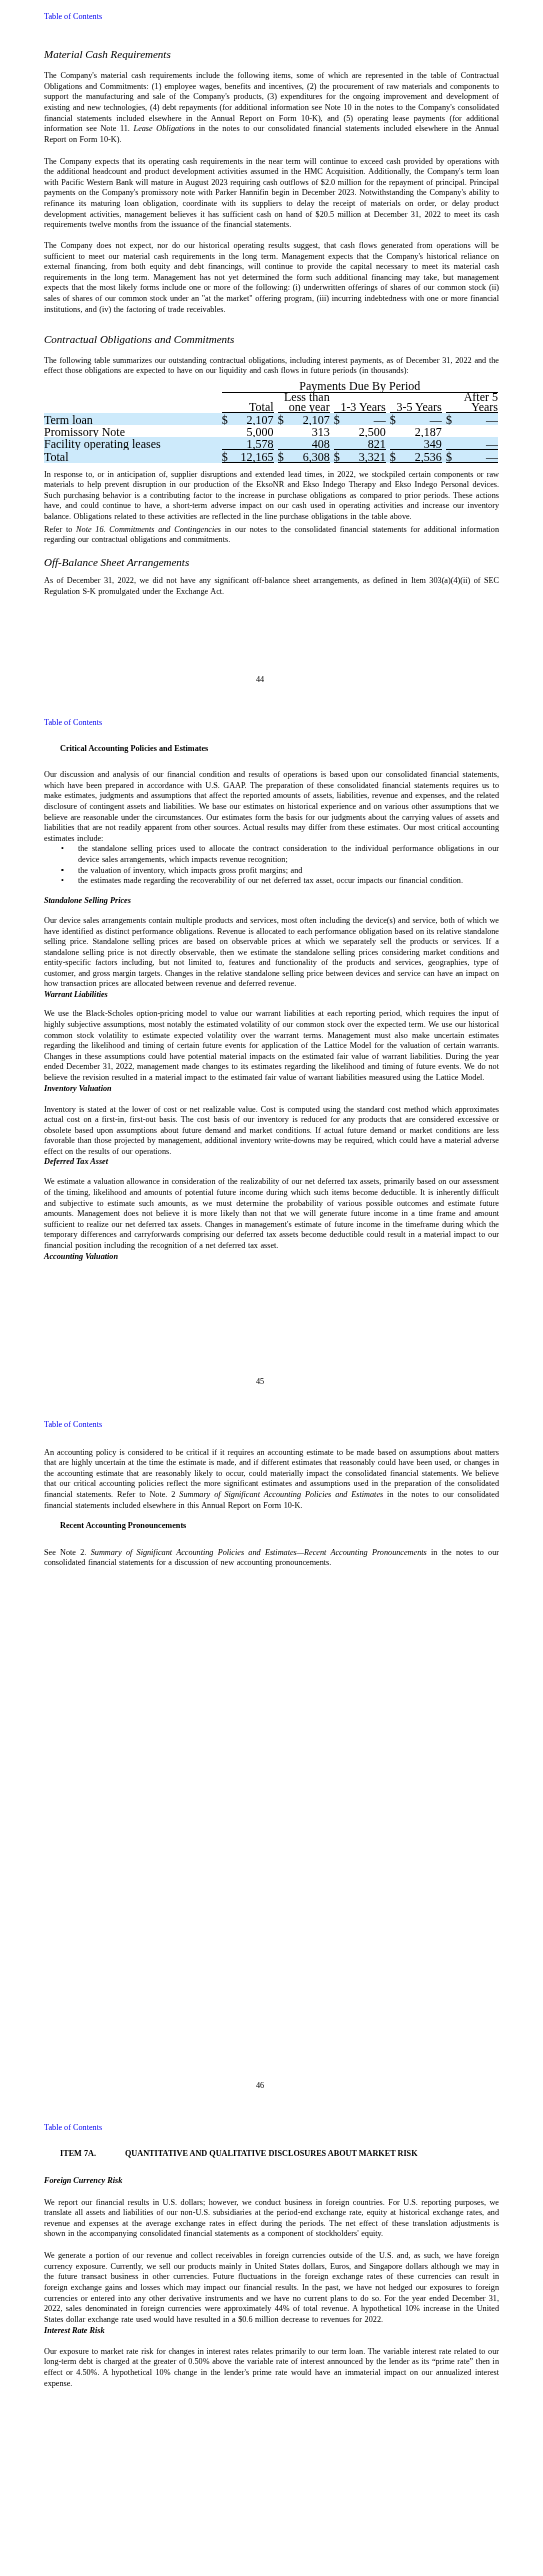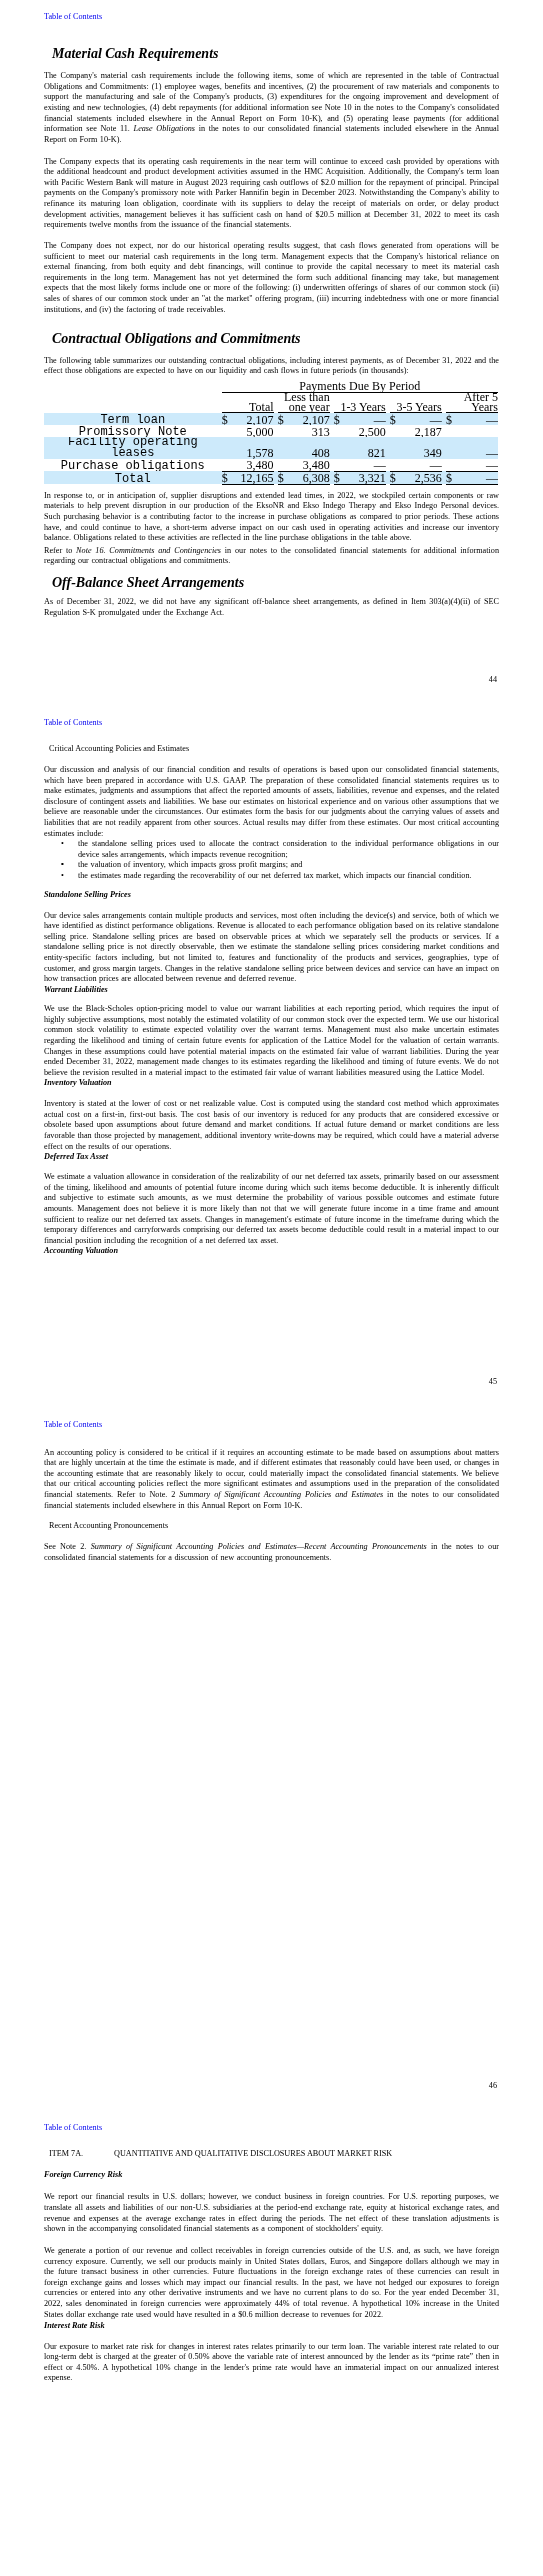--- a/index.html
+++ b/index.html
@@ -10,32 +10,32 @@
     background:#ffffff;
     font-family:"Liberation Serif","DejaVu Serif",serif;
     font-size:8.2px;
     line-height:10.6px;
     color:#000000;
     overflow:hidden;
   }
   section.pg{position:absolute;left:44px;width:455px;}
   .toc a, a.toc-link{color:#0000EE;cursor:pointer;}
   .para{text-align:justify;word-spacing:0.5px;margin:0;}
-  .hbi{font-weight:bold;font-style:italic;margin:8px;font-size:14px;}
-  .hb{font-weight:normal;margin:5px;font-size:8.2px;}
+  .hbi{font-weight:normal;font-style:italic;margin:0;font-size:11px;}
+  .hb{font-weight:bold;margin:16px;font-size:8.2px;}
   .hi{font-style:italic;margin:0;font-size:8.2px;}
   .it{font-style:italic;}
-  .pagenum{position:absolute;left:5px;width:492px;text-align:right;font-family:"Liberation Serif","DejaVu Serif",serif;font-size:8.2px;}
+  .pagenum{position:absolute;left:14px;width:492px;text-align:center;font-family:"Liberation Serif","DejaVu Serif",serif;font-size:8.2px;}
   .bullet{position:relative;padding-left:34px;text-align:justify;word-spacing:0.5px;}
   .bmark{position:absolute;left:17px;top:0;}
   .item-label{display:inline-block;width:65px;}
   
   table.obl{border-collapse:collapse;table-layout:fixed;width:454px;margin-top:3px;font-size:12px;}
   table.obl td{padding:0;height:12px;vertical-align:bottom;overflow:hidden;}
-  td.lbl{text-align:center;padding-left:1px;font-family:Liberation Mono, monospace;}
+  td.lbl{text-align:left;padding-left:1px;}
   td.ghdr{text-align:center;border-bottom:0.5px solid #000;}
   td.chdr{text-align:right;border-bottom:0.5px solid #000;line-height:9.8px;padding-bottom:1px;}
   td.cur{text-align:left;padding-left:1.5px;}
   td.val{text-align:right;padding-right:3.1px;}
   tr.stripe td{background:#CDEAFB;}
   tr.totalrow td.b{border-top:0.5px solid #000;border-bottom:1.5px double #000;}
 </style>
 </head>
 <body>
 
@@ -131,37 +131,20 @@
             <td></td>
         <td class="cur"></td>
             <td class="val">821</td>
             <td></td>
         <td class="cur"></td>
             <td class="val">349</td>
             <td></td>
         <td class="cur"></td>
             <td class="val">—</td>
       </tr>
-      <tr>
-        <td class="lbl">Purchase obligations</td>
-        <td class="cur"></td>
-            <td class="val">3,480</td>
-            <td></td>
-        <td class="cur"></td>
-            <td class="val">3,480</td>
-            <td></td>
-        <td class="cur"></td>
-            <td class="val">—</td>
-            <td></td>
-        <td class="cur"></td>
-            <td class="val">—</td>
-            <td></td>
-        <td class="cur"></td>
-            <td class="val">—</td>
-      </tr>
       <tr class="stripe totalrow">
         <td class="lbl">Total</td>
         <td class="cur b">$</td>
             <td class="val b">12,165</td>
             <td></td>
         <td class="cur b">$</td>
             <td class="val b">6,308</td>
             <td></td>
         <td class="cur b">$</td>
             <td class="val b">3,321</td>
@@ -185,21 +168,21 @@
   <section class="pg" style="top:718px">
     <div class="toc">
       <a class="toc-link">Table of Contents</a>
     </div>
     <h3 class="hb" style="margin-top:15px">Critical Accounting Policies and Estimates</h3>
     <p class="para" style="margin-top:10.8px">Our discussion and analysis of our financial condition and results of operations is based upon our consolidated financial statements, which have been prepared in accordance with U.S. GAAP. The preparation of these consolidated financial statements requires us to make estimates, judgments and assumptions that affect the reported amounts of assets, liabilities, revenue and expenses, and the related disclosure of contingent assets and liabilities. We base our estimates on historical experience and on various other assumptions that we believe are reasonable under the circumstances. Our estimates form the basis for our judgments about the carrying values of assets and liabilities that are not readily apparent from other sources. Actual results may differ from these estimates. Our most critical accounting estimates include:</p>
     <div>
       <div class="bullet"><span class="bmark">•</span><span>the standalone selling prices used to allocate the contract consideration to the individual performance obligations in our device sales arrangements, which impacts revenue recognition;</span></div>
       <div class="bullet"><span class="bmark">•</span></div>
       <div class="bullet"><span class="bmark">•</span><span>the valuation of inventory, which impacts gross profit margins; and</span></div>
-      <div class="bullet"><span class="bmark">•</span><span>the estimates made regarding the recoverability of our net deferred tax market, which impacts our financial condition.</span></div>
+      <div class="bullet"><span class="bmark">•</span><span>the estimates made regarding the recoverability of our net deferred tax asset, occur impacts our financial condition.</span></div>
     </div>
     <h3 class="hi" style="margin-top:8.8px">Standalone Selling Prices</h3>
     <p class="para" style="margin-top:9.8px">Our device sales arrangements contain multiple products and services, most often including the device(s) and service, both of which we have identified as distinct performance obligations. Revenue is allocated to each performance obligation based on its relative standalone selling price. Standalone selling prices are based on observable prices at which we separately sell the products or services. If a standalone selling price is not directly observable, then we estimate the standalone selling prices considering market conditions and entity-specific factors including, but not limited to, features and functionality of the products and services, geographies, type of customer, and gross margin targets. Changes in the relative standalone selling price between devices and service can have an impact on how transaction prices are allocated between revenue and deferred revenue.</p>
     <h3 class="hi" style="margin-top:0">Warrant Liabilities</h3>
     <p class="para" style="margin-top:8.8px">We use the Black-Scholes option-pricing model to value our warrant liabilities at each reporting period, which requires the input of highly subjective assumptions, most notably the estimated volatility of our common stock over the expected term. We use our historical common stock volatility to estimate expected volatility over the warrant terms. Management must also make uncertain estimates regarding the likelihood and timing of certain future events for application of the Lattice Model for the valuation of certain warrants. Changes in these assumptions could have potential material impacts on the estimated fair value of warrant liabilities. During the year ended December 31, 2022, management made changes to its estimates regarding the likelihood and timing of future events. We do not believe the revision resulted in a material impact to the estimated fair value of warrant liabilities measured using the Lattice Model.</p>
     <h3 class="hi" style="margin-top:0">Inventory Valuation</h3>
     <p class="para" style="margin-top:10.3px">Inventory is stated at the lower of cost or net realizable value. Cost is computed using the standard cost method which approximates actual cost on a first-in, first-out basis. The cost basis of our inventory is reduced for any products that are considered excessive or obsolete based upon assumptions about future demand and market conditions. If actual future demand or market conditions are less favorable than those projected by management, additional inventory write-downs may be required, which could have a material adverse effect on the results of our operations.</p>
     <h3 class="hi" style="margin-top:0">Deferred Tax Asset</h3>
     <p class="para" style="margin-top:9.3px">We estimate a valuation allowance in consideration of the realizability of our net deferred tax assets, primarily based on our assessment of the timing, likelihood and amounts of potential future income during which such items become deductible. It is inherently difficult and subjective to estimate such amounts, as we must determine the probability of various possible outcomes and estimate future amounts. Management does not believe it is more likely than not that we will generate future income in a time frame and amount sufficient to realize our net deferred tax assets. Changes in management's estimate of future income in the timeframe during which the temporary differences and carryforwards comprising our deferred tax assets become deductible could result in a material impact to our financial position including the recognition of a net deferred tax asset.</p>
     <h3 class="hi" style="margin-top:0">Accounting Valuation</h3>

